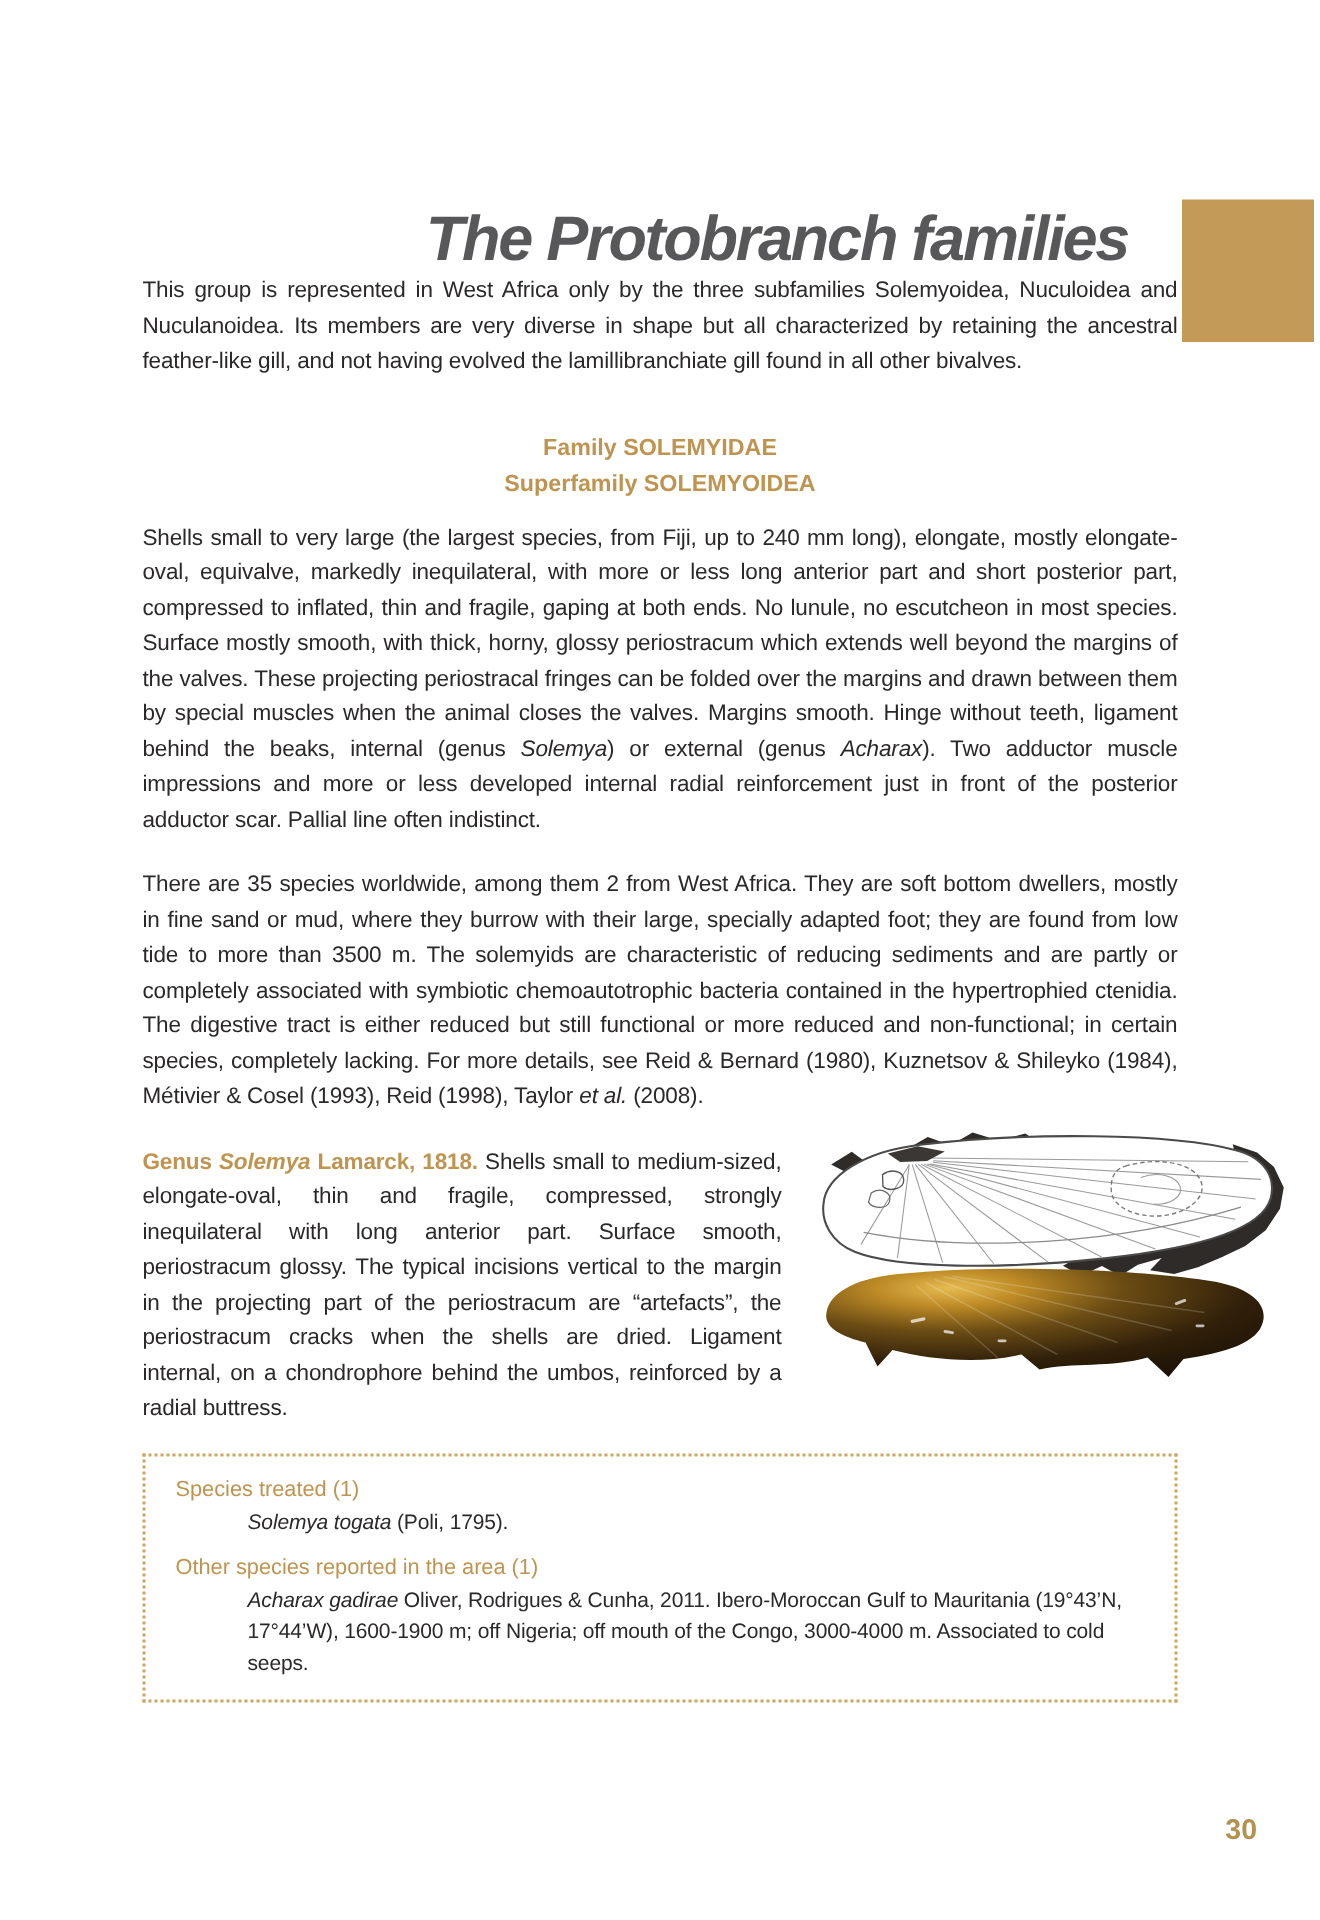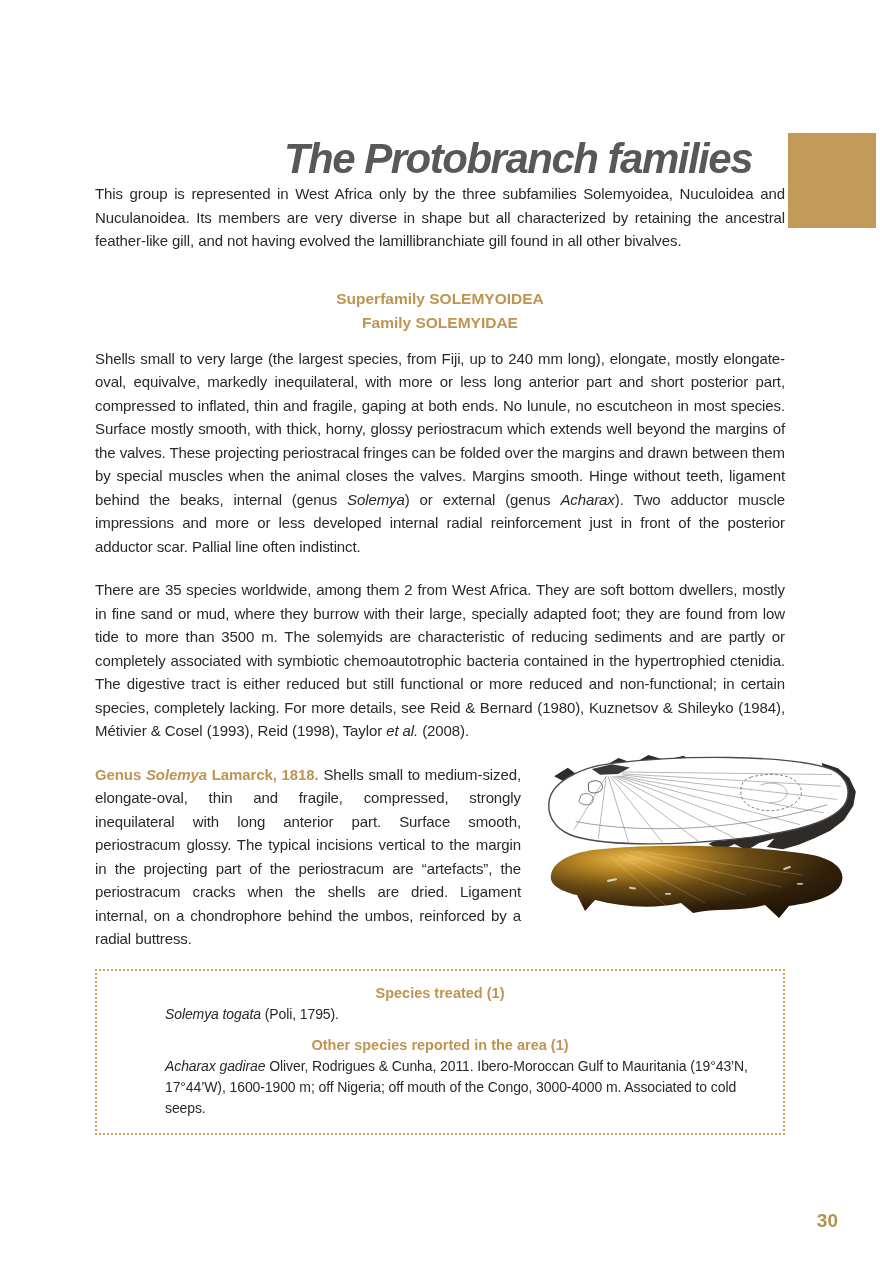--- a/index.html
+++ b/index.html
@@ -63,24 +63,23 @@
     margin: -16px -88px 6px 14px;
   }
   .species-box {
     clear: both;
     margin-top: 18px;
     border: 2px dotted #cda55e;
     padding: 12px 20px 14px 20px;
   }
   .box-label {
     color: #bf9450;
-    font-weight: 700;
+    font-weight: 400;
     font-size: 14.5px;
     line-height: 21px;
-    text-align: center;
   }
   .box-entry {
     font-size: 14px;
     line-height: 21px;
     text-align: left;
     letter-spacing: -0.1px;
     margin-left: 48px;
   }
   .box-gap { height: 10px; }
   .page-number {
@@ -98,22 +97,22 @@
 
 <div class="content">
 
   <div class="title-row">
     <span class="page-title">The Protobranch families</span>
   </div>
 
   <div class="para intro"><span>This group is represented in West Africa only by the three subfamilies Solemyoidea, Nuculoidea and Nuculanoidea. Its members are very diverse in shape but all characterized by retaining the ancestral feather-like gill, and not having evolved the lamillibranchiate gill found in all other bivalves.</span></div>
 
   <div class="taxon-heading">
+    <div>Family SOLEMYIDAE</div>
     <div>Superfamily SOLEMYOIDEA</div>
-    <div>Family SOLEMYIDAE</div>
   </div>
 
   <div class="para body1"><span>Shells small to very large (the largest species, from Fiji, up to 240 mm long), elongate, mostly elongate-oval, equivalve, markedly inequilateral, with more or less long anterior part and short posterior part, compressed to inflated, thin and fragile, gaping at both ends. No lunule, no escutcheon in most species. Surface mostly smooth, with thick, horny, glossy periostracum which extends well beyond the margins of the valves. These projecting periostracal fringes can be folded over the margins and drawn between them by special muscles when the animal closes the valves. Margins smooth. Hinge without teeth, ligament behind the beaks, internal (genus </span><span class="i">Solemya</span><span>) or external (genus </span><span class="i">Acharax</span><span>). Two adductor muscle impressions and more or less developed internal radial reinforcement just in front of the posterior adductor scar. Pallial line often indistinct.</span></div>
 
   <div class="para body2"><span>There are 35 species worldwide, among them 2 from West Africa. They are soft bottom dwellers, mostly in fine sand or mud, where they burrow with their large, specially adapted foot; they are found from low tide to more than 3500 m. The solemyids are characteristic of reducing sediments and are partly or completely associated with symbiotic chemoautotrophic bacteria contained in the hypertrophied ctenidia. The digestive tract is either reduced but still functional or more reduced and non-functional; in certain species, completely lacking. For more details, see Reid &amp; Bernard (1980), Kuznetsov &amp; Shileyko (1984), Métivier &amp; Cosel (1993), Reid (1998), Taylor </span><span class="i">et al.</span><span> (2008).</span></div>
 
   <div class="para genus">
     <div class="shell-figure">
       <svg width="338" height="178" viewBox="0 0 338 178">
         <defs>

